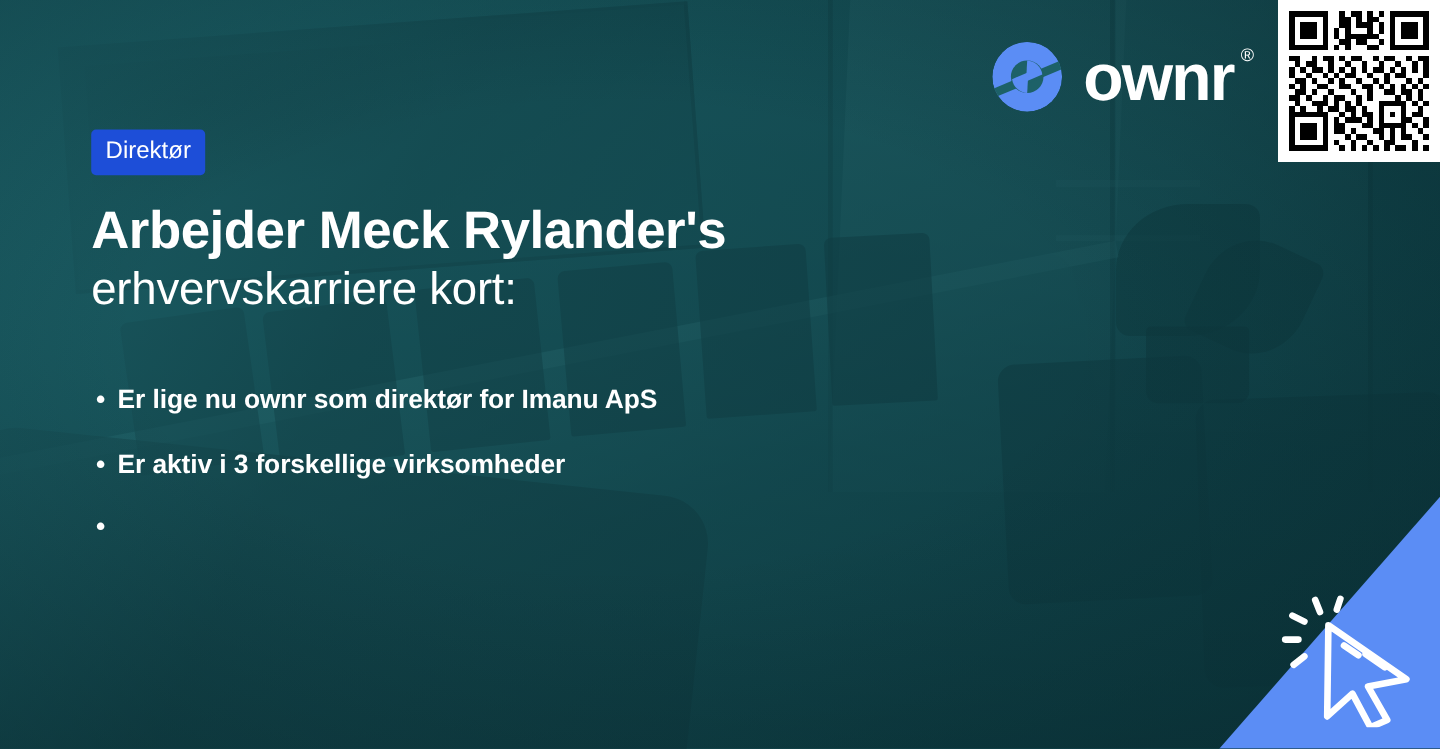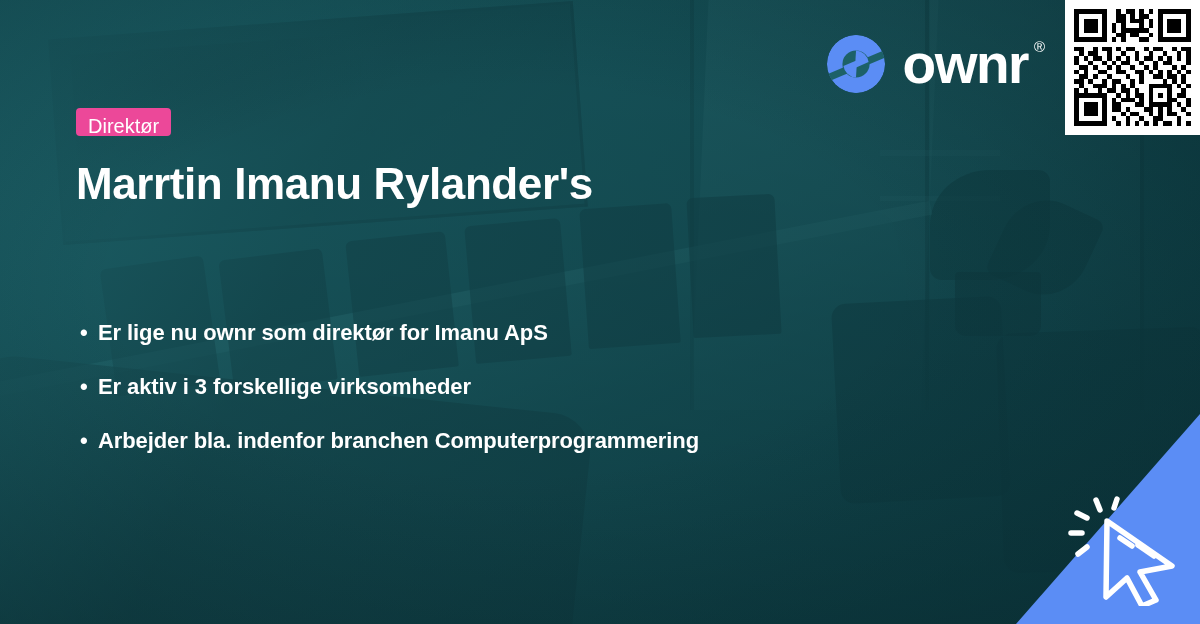--- a/index.html
+++ b/index.html
@@ -179,26 +179,26 @@
   }
 
   
   .content {
     position: absolute;
     left: 76px; top: 108px;
     width: 880px;
   }
   .badge {
     display: inline-block;
-    background: #ec4899;
+    background: #1d4ed8;
     color: #ffffff;
     font-size: 20px;
     font-weight: 400;
     line-height: 1;
-    padding: 8px 12px 0 12px;
+    padding: 8px 12px 10px 12px;
     border-radius: 4px;
   }
   .headline {
     margin-top: 22px;
     color: #ffffff;
   }
   .headline-1 {
     font-size: 44px;
     font-weight: 700;
     line-height: 1.12;
@@ -495,32 +495,32 @@
     <div class="logo-word">
       <span>ownr</span>
       <span class="logo-reg">®</span>
     </div>
   </div>
 
   <div class="content">
     <span class="badge">Direktør</span>
 
     <div class="headline">
-      <div class="headline-1">Marrtin Imanu Rylander's</div>
+      <div class="headline-1">Arbejder Meck Rylander's</div>
+      <div class="headline-2">erhvervskarriere kort:</div>
     </div>
 
     <ul class="bullets">
       <li>
         <span class="bullet-dot">•</span>
         <span>Er lige nu ownr som direktør for Imanu ApS</span>
       </li>
       <li>
         <span class="bullet-dot">•</span>
         <span>Er aktiv i 3 forskellige virksomheder</span>
       </li>
       <li>
         <span class="bullet-dot">•</span>
-        <span>Arbejder bla. indenfor branchen Computerprogrammering</span>
       </li>
     </ul>
   </div>
 
 </div>
 
 </body></html>

